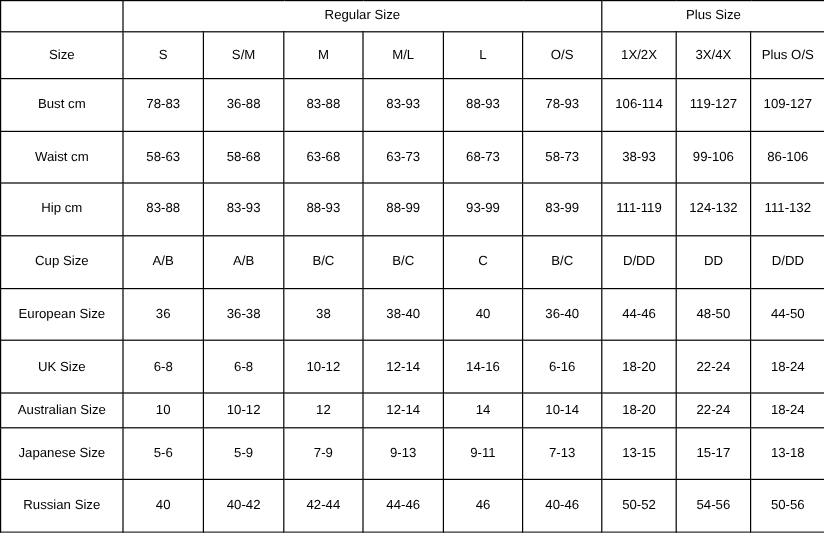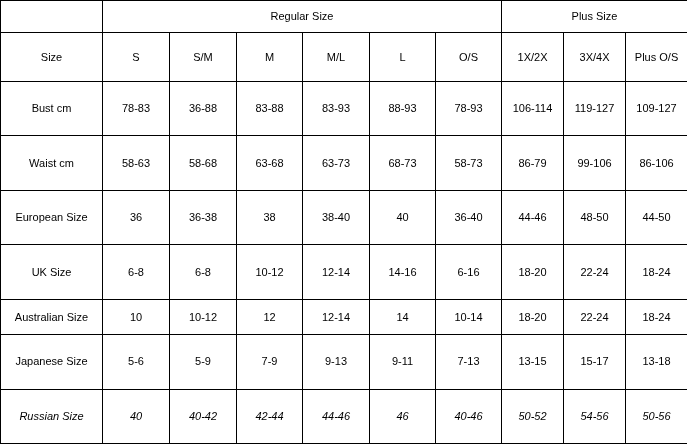--- a/index.html
+++ b/index.html
@@ -26,21 +26,21 @@
     text-align: center;
     vertical-align: middle;
     padding: 0 2px;
     font-weight: normal;
     line-height: 1.15;
   }
   
   td.no-border-top, th.no-border-top { border-top: none; }
   td.no-border-left, th.no-border-left { border-left: none; }
   td.no-border-right, th.no-border-right { border-right: none; }
-  td.no-border-bottom, th.no-border-bottom { border-bottom: none; font-style: italic; }
+  td.no-border-bottom, th.no-border-bottom { border-bottom: none; }
   td.blank {
     border-top: none;
     border-left: none;
   }
   th.group-head {
     font-weight: bold;
     font-size: 12px;
   }
   td.row-label, th.row-label {
     text-align: left;
@@ -117,26 +117,50 @@
     </tr>
 
     <tr class="data-row">
       <td class="row-label no-border-left">Waist cm</td>
       <td>58-63</td>
       <td>58-68</td>
       <td>63-68</td>
       <td>63-73</td>
       <td>68-73</td>
       <td>58-73</td>
-      <td>86-79</td>
+      <td>38-93</td>
       <td>99-106</td>
       <td class="no-border-right">86-106</td>
     </tr>
 
-
+    <tr class="data-row">
+      <td class="row-label no-border-left">Hip cm</td>
+      <td>83-88</td>
+      <td>83-93</td>
+      <td>88-93</td>
+      <td>88-99</td>
+      <td>93-99</td>
+      <td>83-99</td>
+      <td>111-119</td>
+      <td>124-132</td>
+      <td class="no-border-right">111-132</td>
+    </tr>
+
+    <tr class="data-row">
+      <td class="row-label no-border-left">Cup Size</td>
+      <td>A/B</td>
+      <td>A/B</td>
+      <td>B/C</td>
+      <td>B/C</td>
+      <td>C</td>
+      <td>B/C</td>
+      <td>D/DD</td>
+      <td>DD</td>
+      <td class="no-border-right">D/DD</td>
+    </tr>
 
     <tr class="data-row">
       <td class="row-label no-border-left">European Size</td>
       <td>36</td>
       <td>36-38</td>
       <td>38</td>
       <td>38-40</td>
       <td>40</td>
       <td>36-40</td>
       <td>44-46</td>

